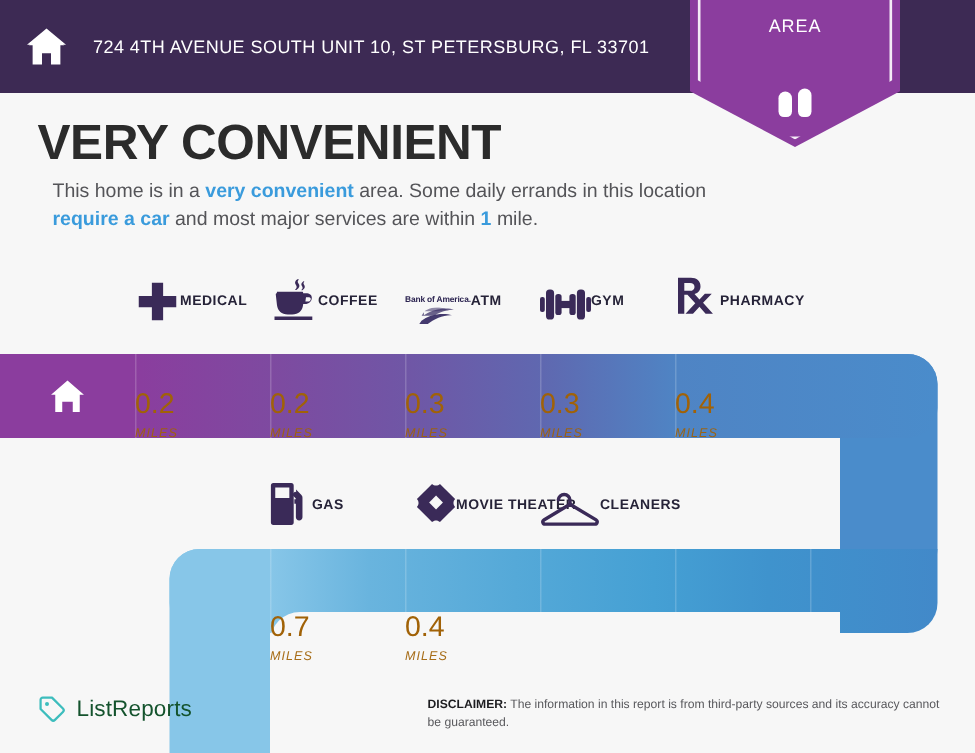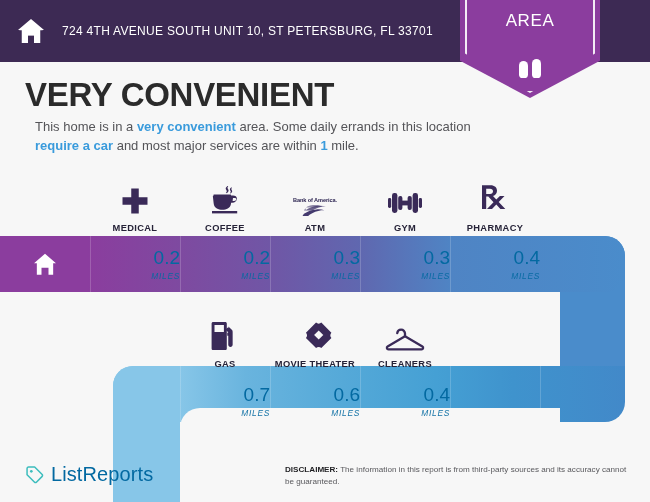--- a/index.html
+++ b/index.html
@@ -37,21 +37,21 @@
   }
   .badge-inner{
     position:absolute; left:5px; top:-6px; right:5px; bottom:5px;
     border:2px solid rgba(255,255,255,.9);
     border-top:none;
     -webkit-clip-path:polygon(0 0,100% 0,100% 60%,50% 100%,0 60%);
     clip-path:polygon(0 0,100% 0,100% 60%,50% 100%,0 60%);
   }
   .badge-txt{
     position:absolute; left:0; top:11px; width:100%;
-    text-align:center; color:#fff; font-size:17px; font-weight:400;
+    text-align:center; color:#fff; font-size:12px; font-weight:400;
     line-height:1.12; letter-spacing:.6px;
   }
   .badge-feet{
     position:absolute; left:0; top:56px; width:100%;
     display:flex; justify-content:center; align-items:flex-end; gap:4px;
   }
   .foot{ background:#fff; }
   .foot.a{ width:9px; height:17px; border-radius:5px 5px 4px 4px; margin-top:5px; }
   .foot.b{ width:9px; height:19px; border-radius:5px 5px 4px 4px; }
 
@@ -96,48 +96,48 @@
   .notch2{
     position:absolute; left:180px; top:56px; width:380px; height:76px;
     background:#f7f7f7; border-radius:0 0 0 20px;
   }
 
   
   .seg-div{ position:absolute; top:0; width:1px; height:56px; background:rgba(255,255,255,.18); }
 
   
   .icon-row{ position:absolute; display:flex; }
-  .icon-cell{ width:90px; display:flex; flex-direction:column; align-items:center; }
+  .icon-cell{ width:90px; display:flex; align-items:center; }
   .icon-box{ height:40px; display:flex; align-items:flex-end; justify-content:center; }
   .icon-box svg{ display:block; }
   .icon-lbl{
     margin-top:7px; font-size:9.3px; font-weight:bold; color:#262338;
     letter-spacing:.35px; text-align:center; white-space:nowrap;
   }
 
   
   .val-row{ position:absolute; display:flex; z-index:3; }
-  .val-cell{ width:90px; text-align:right; color:#0369a1; }
+  .val-cell{ width:90px; text-align:left; color:#a16207;margin-top:24px; }
   .val-num{ font-size:19px; font-weight:400; line-height:1; }
   .val-unit{ font-size:8.4px; letter-spacing:.7px; margin-top:4px; opacity:.92;font-style:italic; }
   .home-cell{ width:90px; display:flex; align-items:center; justify-content:center; }
   .home-cell svg{ width:28px; height:28px; display:block; }
 
   
   .boa{ display:flex; flex-direction:column; align-items:center; justify-content:flex-end; height:40px; }
   .boa-txt{ font-size:5.6px; font-weight:bold; color:#2b2350; letter-spacing:-.1px; white-space:nowrap; }
   .boa-flag{ margin-top:2.5px; }
 
   
   .lr-logo{
     position:absolute; left:25px; top:463px;
     display:flex; align-items:center; gap:7px; z-index:5;
   }
   .lr-logo svg{ width:19px; height:19px; display:block; }
-  .lr-name{ font-size:20px; color:#0369a1; letter-spacing:.1px; }
+  .lr-name{ font-size:15px; color:#14532d; letter-spacing:.1px; }
   .disclaimer{
     position:absolute; left:285px; top:464px; width:350px;
     font-size:8.1px; color:#58585c; line-height:1.5; z-index:5;
   }
   .disclaimer b{ color:#1d1d20; }
 </style>
 </head>
 <body>
 
 <div class="header">
@@ -315,24 +315,20 @@
     <div class="icon-lbl">CLEANERS</div>
   </div>
 </div>
 
 <div class="val-row" style="left:180px; top:385px;">
   <div class="val-cell">
     <div class="val-num">0.7</div>
     <div class="val-unit">MILES</div>
   </div>
   <div class="val-cell">
-    <div class="val-num">0.6</div>
-    <div class="val-unit">MILES</div>
-  </div>
-  <div class="val-cell">
     <div class="val-num">0.4</div>
     <div class="val-unit">MILES</div>
   </div>
 </div>
 
 <div class="lr-logo">
   <span>
     <svg viewBox="0 0 24 24" fill="none" stroke="#3dbdbd" stroke-width="1.9">
       <path d="M12.2 2.6 21.4 11.8c.8.8.8 2.1 0 2.9l-6.7 6.7c-.8.8-2.1.8-2.9 0L2.6 12.2V4.4c0-1.0.8-1.8 1.8-1.8h7.8z" stroke-linejoin="round"></path>
       <circle cx="8.0" cy="8.0" r="1.7" fill="#3dbdbd" stroke="none"></circle>

